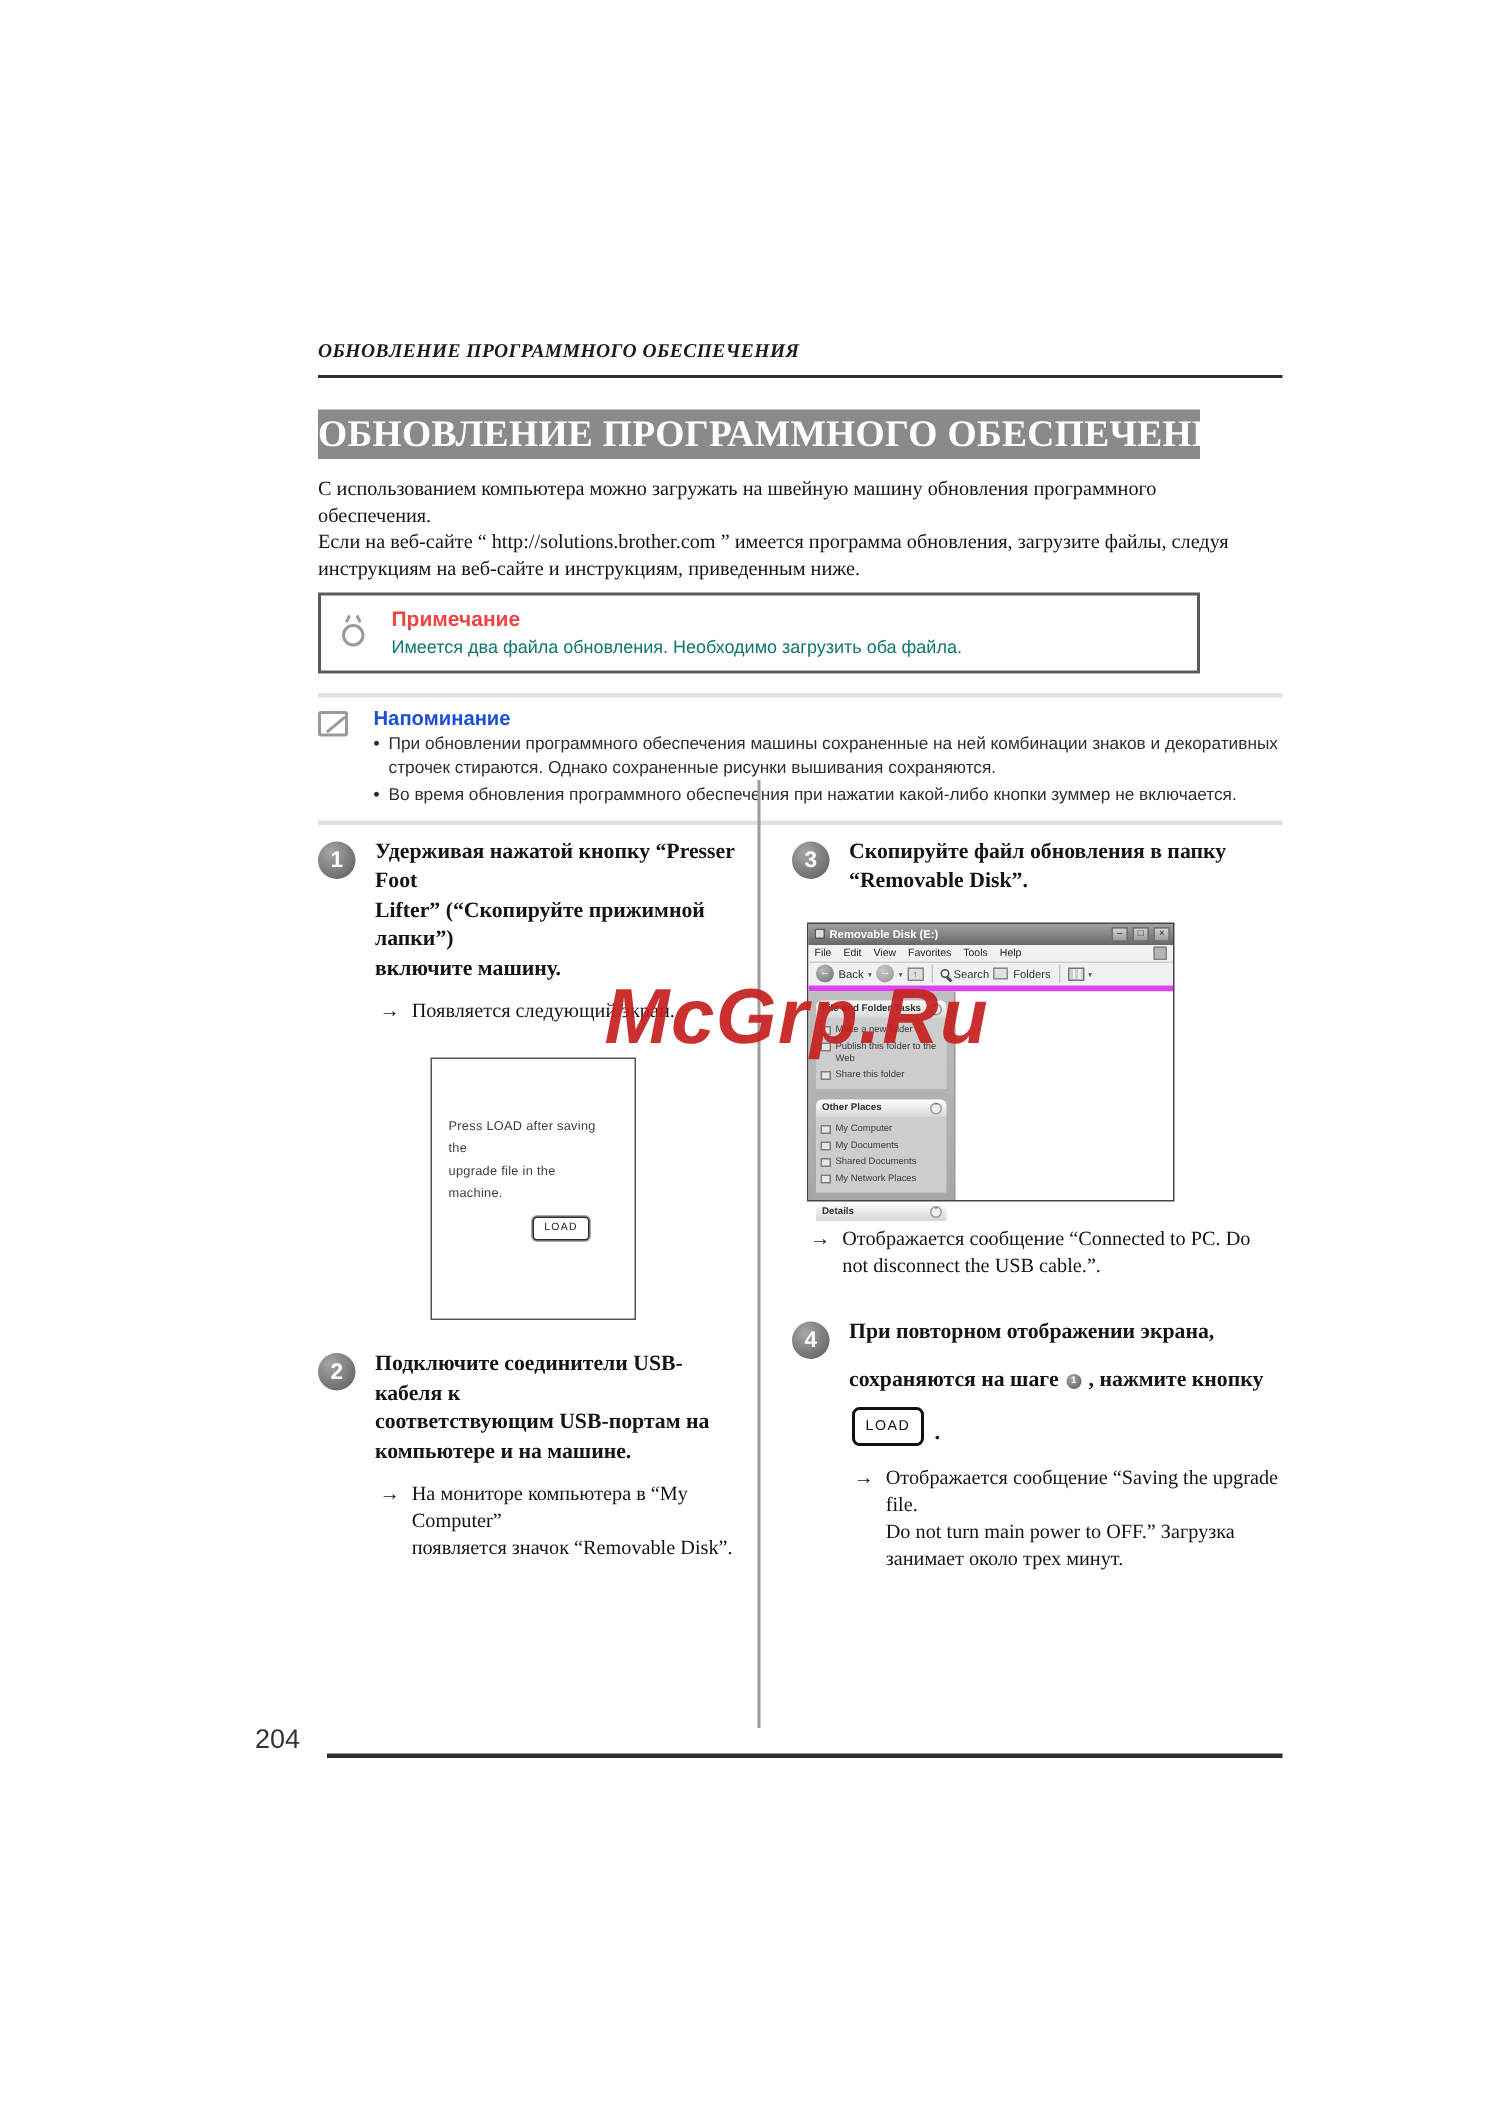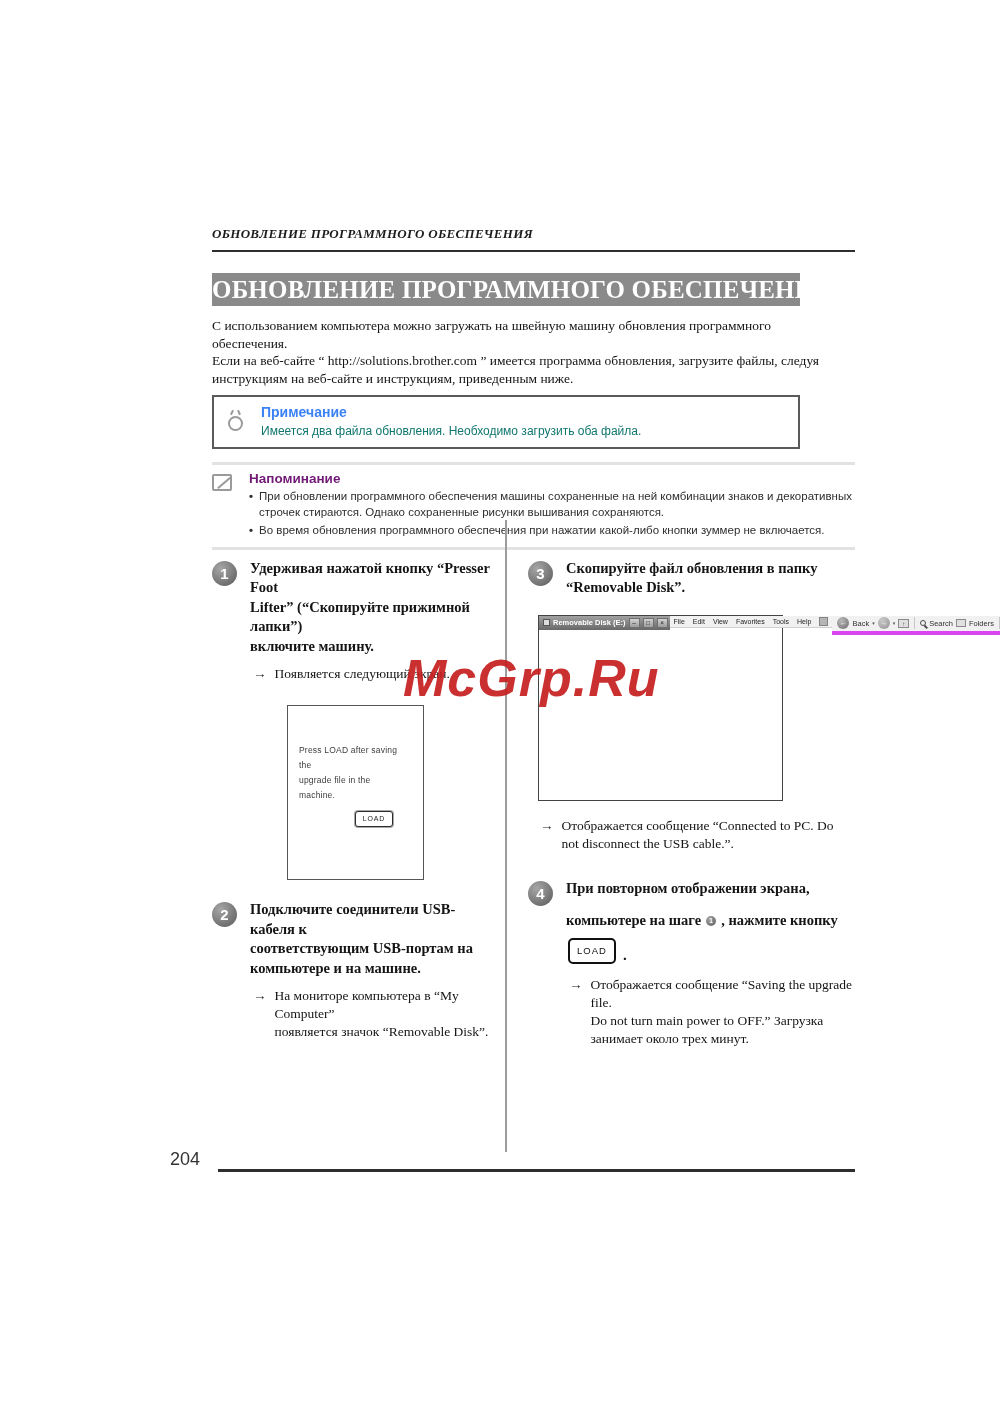--- a/index.html
+++ b/index.html
@@ -19,30 +19,30 @@
 
   .intro { margin-top:11px; width:630px; font-size:13.5px; line-height:17.5px; white-space:pre-line; }
 
   
   .note-box { margin-top:8px; width:588px; border:2px solid #5a5a5a; padding:7px 12px 9px 10px;
               display:flex; gap:11px; }
   .bulb-wrap { width:26px; flex:none; position:relative; }
   .bulb { width:15px; height:15px; border:2px solid #9a9a9a; border-radius:50%; margin:12px 0 0 4px; position:relative; }
   .bulb::before { content:""; position:absolute; left:1px; top:-8px; width:2px; height:5px; background:#9a9a9a; transform:rotate(25deg); }
   .bulb::after  { content:""; position:absolute; right:1px; top:-8px; width:2px; height:5px; background:#9a9a9a; transform:rotate(-25deg); }
-  .note-title { font-family:"Liberation Sans", sans-serif; font-weight:700; font-size:14px; color:#3b82f6; }
+  .note-title { font-family:"Liberation Sans", sans-serif; font-weight:700; font-size:14px; color:#ef4444; }
   .note-text  { font-family:"Liberation Sans", sans-serif; font-size:12px; color:#0f766e; margin-top:4px; }
 
   
   .reminder { margin-top:13px; border-top:3px solid #e2e2e2; border-bottom:3px solid #e2e2e2;
               padding:6px 0 8px; display:flex; gap:11px; }
   .memo-wrap { width:26px; flex:none; }
   .memo { width:20px; height:17px; border:2px solid #9a9a9a; border-radius:2px; margin-top:3px; position:relative; }
   .memo::after { content:""; position:absolute; left:2px; top:6px; width:16px; height:2px; background:#9a9a9a; transform:rotate(-40deg); }
-  .rem-title { font-family:"Liberation Sans", sans-serif; font-weight:700; font-size:13.5px; color:#701a75; }
+  .rem-title { font-family:"Liberation Sans", sans-serif; font-weight:700; font-size:13.5px; color:#1d4ed8; }
   .rem-bullet { display:flex; gap:6px; margin-top:3px; font-family:"Liberation Sans", sans-serif;
                 font-size:11.5px; line-height:15.5px; color:#2e2e2e; }
   .rem-bullet .bullet { font-weight:700; }
   .pre { white-space:pre-line; }
 
   
   .columns { display:flex; margin-top:9px; min-height:628px; }
   .col-left  { width:293px; flex:none; padding-right:14px; }
   .col-right { flex:1; padding-left:23px; }
   .col-divider { position:absolute; left:505px; top:520px; width:2px; height:632px; background:#9c9c9c; }
@@ -73,21 +73,21 @@
                font-family:"Liberation Sans", sans-serif; font-size:6.5px; font-weight:700;
                line-height:10px; text-align:center; }
   .s4-btnrow { display:flex; align-items:flex-end; gap:7px; margin:9px 0 0 2px; }
   .load-btn-lg { width:48px; height:26px; border:2px solid #111; border-radius:5px; background:#fff;
                  font-family:"Liberation Sans", sans-serif; font-size:9.5px; letter-spacing:1px;
                  line-height:22px; text-align:center; color:#111; }
   .s4-period { font-weight:700; font-size:15px; }
 
   
   .xp { width:245px; height:186px; margin:17px 0 0 10px; border:1px solid #444; background:#fff;
-        font-family:"Liberation Sans", sans-serif; display:flex; flex-direction:row; }
+        font-family:"Liberation Sans", sans-serif; display:flex; flex-direction:column; }
   .xp-titlebar { height:14px; flex:none; background:linear-gradient(#a2a2a2,#686868);
                  display:flex; align-items:center; gap:3px; padding:0 2px 0 4px; }
   .xp-title-icon { width:7px; height:7px; background:#ddd; border:1px solid #555; flex:none; }
   .xp-title-text { color:#fff; font-size:7.5px; font-weight:700; flex:1; white-space:nowrap; overflow:hidden; }
   .xp-btn { width:11px; height:10px; flex:none; background:linear-gradient(#d2d2d2,#9d9d9d);
             border:1px solid #6f6f6f; font-size:6.5px; line-height:8px; text-align:center; color:#222; }
   .xp-menubar { height:12px; flex:none; background:#f1f1f1; border-bottom:1px solid #cfcfcf;
                 display:flex; align-items:center; gap:8px; padding:0 4px; font-size:7px; color:#222; }
   .xp-logo { margin-left:auto; width:9px; height:9px; background:#b5b5b5; border:1px solid #848484; }
   .xp-toolbar { height:19px; flex:none; background:#f1f1f1; border-bottom:4px solid #d946ef;
@@ -307,21 +307,21 @@
           <span class="arrow">→</span>
           <span class="pre">Отображается сообщение “Connected to PC. Do
 not disconnect the USB cable.”.</span>
         </div>
 
         <div class="step" style="margin-top:26px;">
           <div class="step-badge">4</div>
           <div>
             <div class="step-title">При повторном отображении экрана,</div>
             <div class="s4-line2">
-              <span>компьютере на шаге</span>
+              <span>сохраняются на шаге</span>
               <span class="ref-badge">1</span>
               <span>, нажмите кнопку</span>
             </div>
             <div class="s4-btnrow">
               <div class="load-btn-lg">LOAD</div>
               <span class="s4-period">.</span>
             </div>
           </div>
         </div>
         <div class="result" style="margin-top:12px;">

